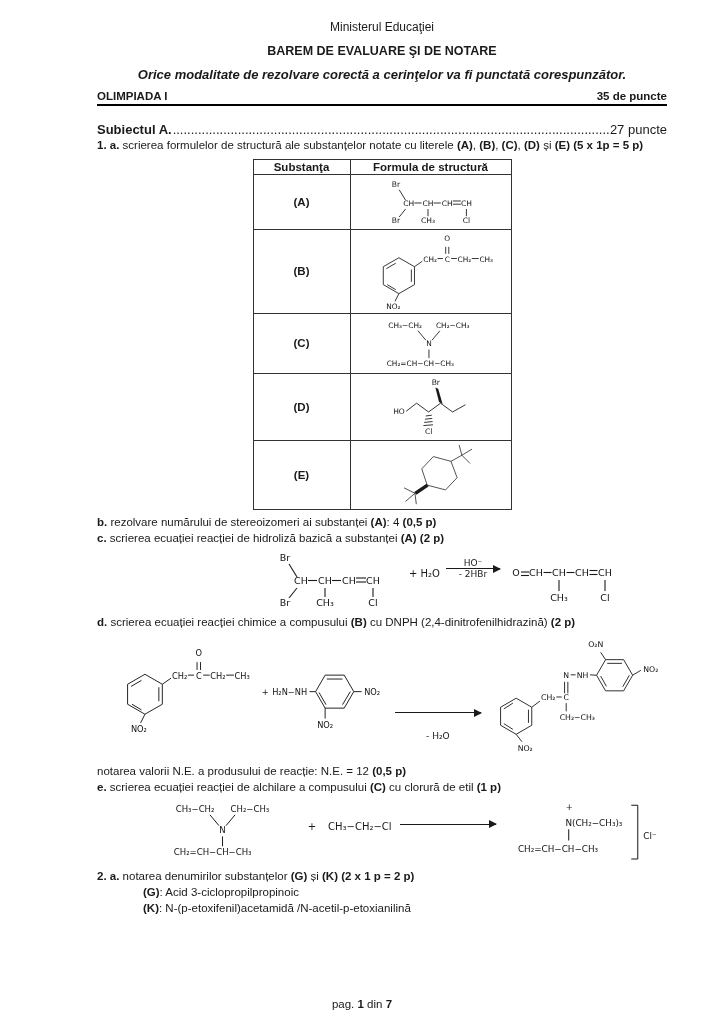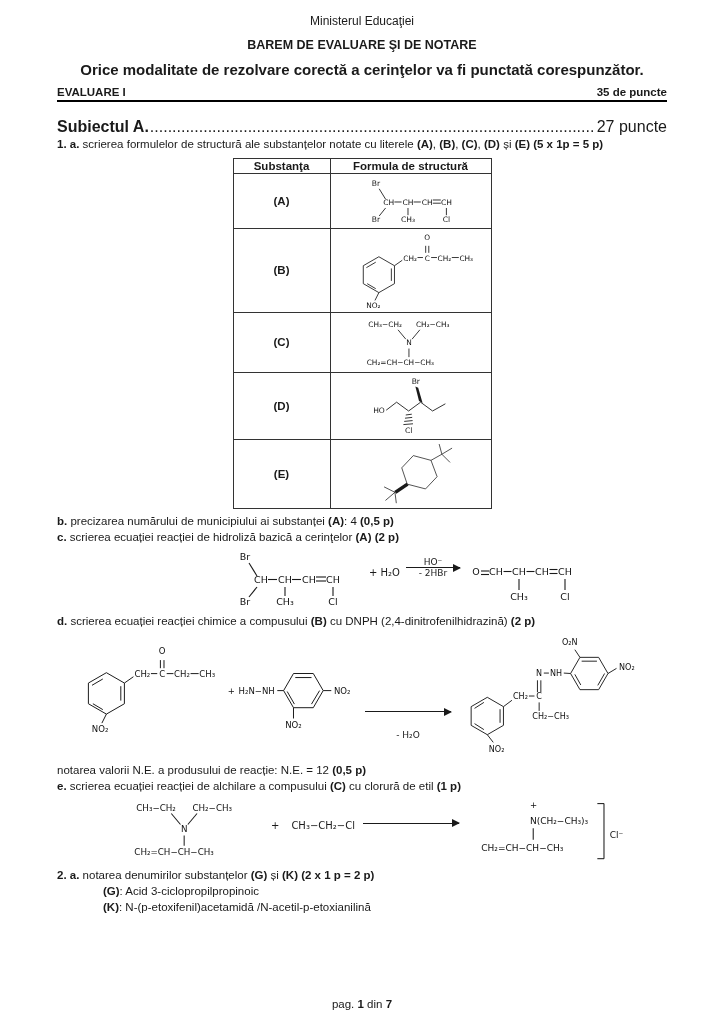--- a/index.html
+++ b/index.html
@@ -1,26 +1,26 @@
 <!DOCTYPE html>
 <html><head>
 <meta charset="utf-8">
 <style>
   html,body{margin:0;padding:0;background:#ffffff;}
   body{width:724px;height:1024px;overflow:hidden;position:relative;
        font-family:"Liberation Sans",sans-serif;color:#1a1a1a;font-size:11.5px;}
-  .page{padding:14px 57px 0 57px;}
+  .page{padding:20px 57px 0 57px;margin-left:40px;}
   .center{text-align:center;}
   .hdr-small{font-size:12px;line-height:14px;}
   .hdr-bold{font-size:12px;line-height:14.5px;font-weight:bold;margin-top:12px;}
   .barem{font-size:12.5px;font-weight:bold;margin-top:10px;}
-  .note{font-size:15px;font-weight:bold;margin-top:9px;}
+  .note{font-size:13px;font-weight:bold;margin-top:9px;font-style:italic;}
   .subject-line{display:flex;justify-content:space-between;align-items:flex-end;
       font-weight:bold;font-size:11.5px;margin-top:8px;border-bottom:2px solid #000;padding-bottom:2px;}
-  .suba-line{display:flex;align-items:baseline;margin-top:16px;font-size:16px;justify-content:space-between;}
+  .suba-line{display:flex;align-items:baseline;margin-top:16px;font-size:13px;justify-content:space-between;}
   .suba-line .lbl{font-weight:bold;white-space:nowrap;}
   .suba-line .dots{flex:1;overflow:hidden;white-space:nowrap;margin:0 1px;}
   .suba-line .pts{font-weight:normal;white-space:nowrap;}
   .tline{line-height:15px;margin-top:1px;}
   table.struct{border-collapse:collapse;margin:6px auto 0 auto;}
   table.struct th,table.struct td{border:1.2px solid #333;text-align:center;vertical-align:middle;padding:2px 4px;}
   table.struct th{font-size:11.5px;padding:1px 4px;}
   table.struct td.sub{width:88px;font-weight:bold;}
   table.struct td.formula{width:152px;}
   .rxn{display:flex;align-items:flex-start;margin-top:2px;}
@@ -39,21 +39,21 @@
 
 <div class="page">
 
   <div class="center hdr-small">Ministerul Educaţiei</div>
 
 
   <div class="center barem">BAREM DE EVALUARE ŞI DE NOTARE</div>
   <div class="center note">Orice modalitate de rezolvare corectă a cerinţelor va fi punctată corespunzător.</div>
 
   <div class="subject-line">
-    <span>EVALUARE I</span>
+    <span>OLIMPIADA I</span>
     <span>35 de puncte</span>
   </div>
 
   <div class="suba-line">
     <span class="lbl">Subiectul A. </span>
     <span class="dots">......................................................................................................................................................................................................................</span>
     <span class="pts">27 puncte</span>
   </div>
 
   <div class="tline"><span style="font-weight: bold;">1. a.</span><span> scrierea formulelor de structură ale substanțelor notate cu literele </span><span style="font-weight: bold;">(A)</span><span>, </span><span style="font-weight: bold;">(B)</span><span>, </span><span style="font-weight: bold;">(C)</span><span>, </span><span style="font-weight: bold;">(D)</span><span> și </span><span style="font-weight: bold;">(E)</span><span> </span><span style="font-weight: bold;">(5 x 1p = 5 p)</span></div>
@@ -167,22 +167,22 @@
               <line x1="47" y1="74" x2="31" y2="66" stroke="#1a1a1a" stroke-width="1.1"></line>
               <line x1="47" y1="74" x2="33" y2="86" stroke="#1a1a1a" stroke-width="1.1"></line>
               <line x1="47" y1="74" x2="49" y2="90" stroke="#1a1a1a" stroke-width="1.1"></line>
               <polygon points="64,60 67,64 49,76 46,72" fill="#1a1a1a"></polygon>
             </svg>
           </td>
     </tr>
   </tbody>
     </table>
 
-  <div class="tline" style="margin-top:5px;"><span style="font-weight: bold;">b.</span><span> precizarea numărului de municipiului ai substanței </span><span style="font-weight: bold;">(A)</span><span>: 4 </span><span style="font-weight: bold;">(0,5 p)</span></div>
-  <div class="tline"><span style="font-weight: bold;">c.</span><span> scrierea ecuației reacției de hidroliză bazică a cerinţelor </span><span style="font-weight: bold;">(A)</span><span> </span><span style="font-weight: bold;">(2 p)</span></div>
+  <div class="tline" style="margin-top:5px;"><span style="font-weight: bold;">b.</span><span> rezolvare numărului de stereoizomeri ai substanței </span><span style="font-weight: bold;">(A)</span><span>: 4 </span><span style="font-weight: bold;">(0,5 p)</span></div>
+  <div class="tline"><span style="font-weight: bold;">c.</span><span> scrierea ecuației reacției de hidroliză bazică a substanței </span><span style="font-weight: bold;">(A)</span><span> </span><span style="font-weight: bold;">(2 p)</span></div>
 
   <div class="rxn" style="margin-left:158px;">
     <svg class="mol" viewBox="0 0 146 62" width="146" height="62">
         <line x1="34" y1="16" x2="42" y2="29" stroke="#1a1a1a" stroke-width="1.1"></line>
         <line x1="34" y1="50" x2="42" y2="40" stroke="#1a1a1a" stroke-width="1.1"></line>
         <line x1="53" y1="32.5" x2="62" y2="32.5" stroke="#1a1a1a" stroke-width="1.1"></line>
         <line x1="77" y1="32.5" x2="86" y2="32.5" stroke="#1a1a1a" stroke-width="1.1"></line>
         <line x1="101" y1="30" x2="111" y2="30" stroke="#1a1a1a" stroke-width="1.1"></line>
         <line x1="101" y1="34" x2="111" y2="34" stroke="#1a1a1a" stroke-width="1.1"></line>
         <line x1="70" y1="40" x2="70" y2="49" stroke="#1a1a1a" stroke-width="1.1"></line>

